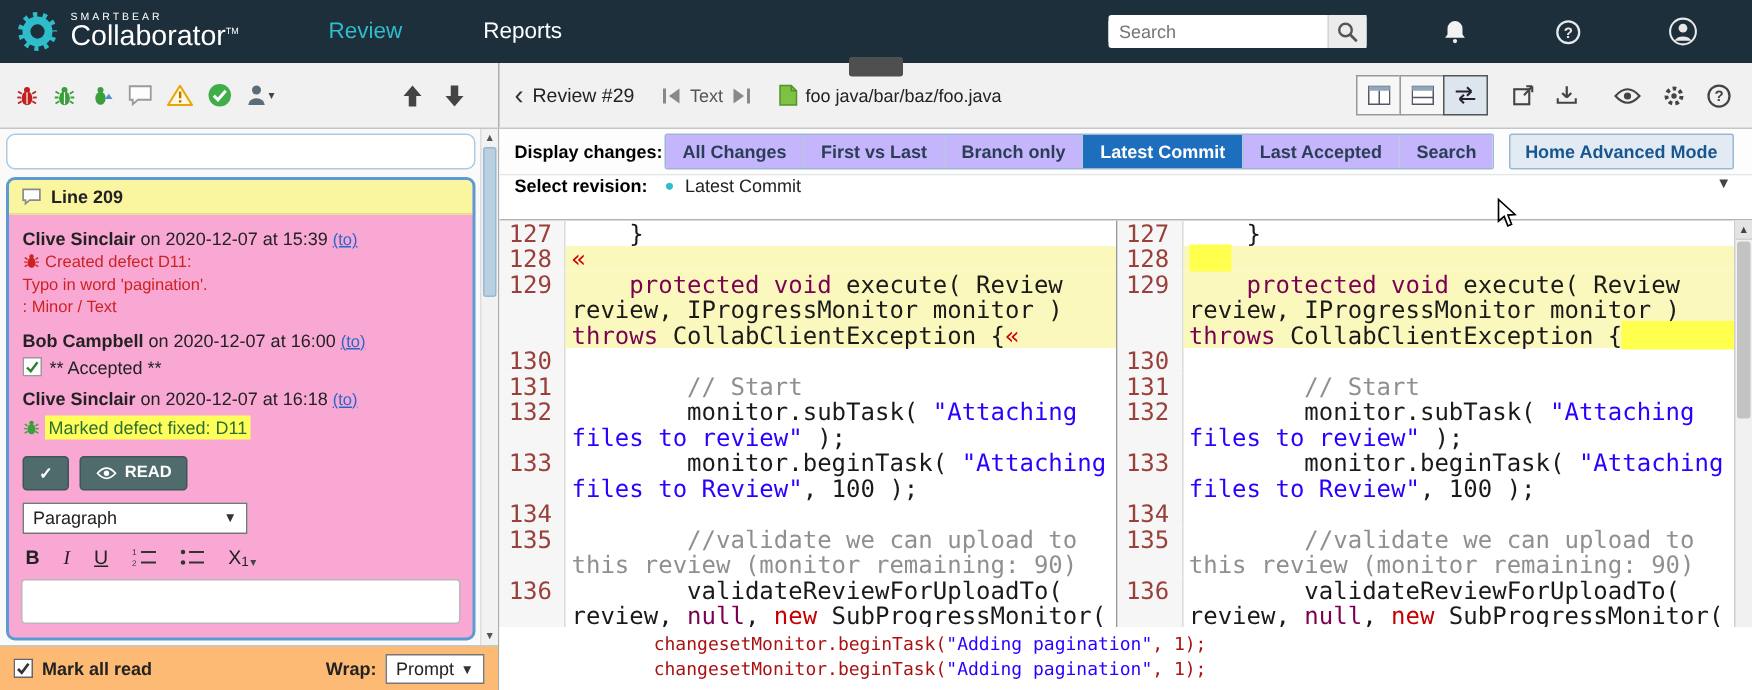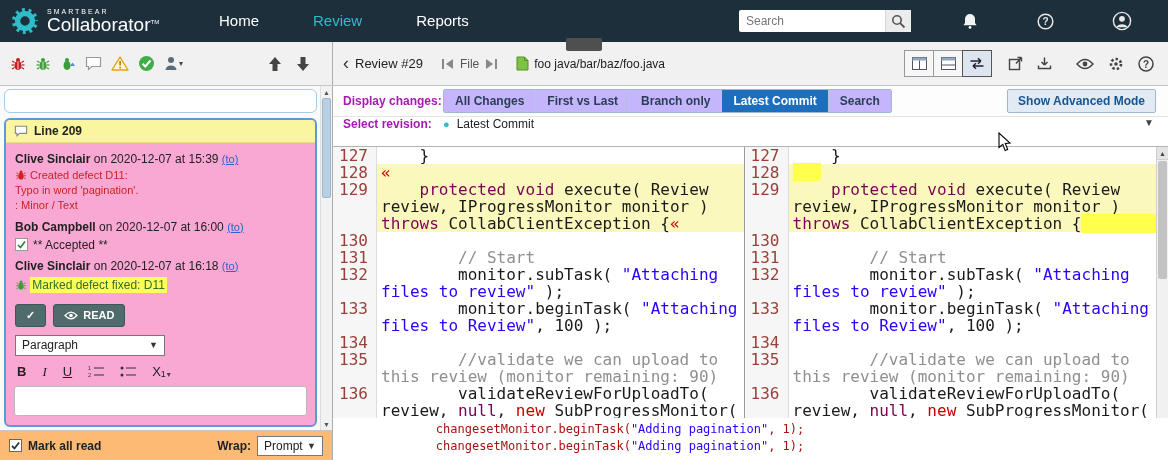--- a/index.html
+++ b/index.html
@@ -81,21 +81,21 @@
   .sv-thumb{ position:absolute; top:12px; left:1px; width:9px; height:100px; background:#b9cfe2; border:1px solid #9ab8d0; border-radius:2px; cursor:grab; }
   .sidebar-footer{ position:absolute; left:0; right:0; bottom:0; height:30px; background:#fdba74; border-top:1px solid #c6c6c6; display:flex; align-items:center; padding:0 9px; font-size:12px; color:#222; gap:6px; }
   .mark-read-label{ font-weight:bold; cursor:pointer; }
   .footer-spacer{ flex:1; }
   .wrap-label{ font-weight:bold; }
   .wrap-select{ width:66px; height:20px; }
 
   
   .main{ position:absolute; top:86px; left:333px; right:0; bottom:0; background:#fff; }
   .row1{ height:31px; display:flex; align-items:center; padding:0 10px; background:#fdfdfd; border-bottom:1px solid #e4e4e4; }
-  .hdr-label{ width:100px; flex:none; font-size:12px; font-weight:bold; color:#a21caf; }
+  .hdr-label{ width:100px; flex:none; font-size:12px; font-weight:bold; color:#000000; }
   .modes{ display:flex; border:1px solid #9db8d2; border-radius:2px; overflow:hidden; }
   .mode-btn{ padding:4px 11px; font-size:12px; font-weight:bold; color:#2b3e55; background:#c4b5fd; border-right:1px solid #b5c8dc; cursor:pointer; white-space:nowrap; }
   .mode-btn:last-child{ border-right:0; }
   .mode-btn.selected{ background:var(--selected); color:#fff; }
   .adv-btn{ margin-left:auto; margin-right:2px; padding:4px 10px; font-size:12px; font-weight:bold; color:#17568f; background:#e2ebf4; border:1px solid #9db8d2; border-radius:2px; cursor:pointer; white-space:nowrap; }
   .row2{ height:30px; display:flex; align-items:flex-start; padding:0 10px; background:#fff; border-bottom:1px solid #b3b3b3; }
   .rev-value{ display:flex; align-items:center; gap:7px; font-size:12px; color:#222; flex:1; cursor:pointer; }
   .rev-dot{ color:var(--accent); font-size:11px; }
   .rev-caret{ font-size:10px; color:#444; padding-right:4px; }
 
@@ -136,21 +136,20 @@
         <circle cx="15" cy="15" r="12" fill="none" stroke="#1e2f3c" stroke-width="4" stroke-dasharray="4 3"></circle>
         <circle cx="15" cy="15" r="5.5" fill="#1e2f3c"></circle>
         <circle cx="15" cy="15" r="5.5" fill="none" stroke="#2fbccb" stroke-width="1.5"></circle>
       </svg>
       <div class="brand-text">
         <div class="brand-small">SMARTBEAR</div>
         <div class="brand-large"><span>Collaborator</span><sup>TM</sup></div>
       </div>
     </div>
     <nav class="topnav">
-        <span class="nav-item">Home</span>
         <span class="nav-item active">Review</span>
         <span class="nav-item">Reports</span>
       </nav>
     <div class="top-spacer"></div>
     <div class="search-wrap">
       <input placeholder="Search" style="">
       <span class="search-btn">
         <svg width="15" height="15" viewBox="0 0 15 15">
             <circle cx="6" cy="6" r="4.2" fill="none" stroke="#555" stroke-width="1.6"></circle>
             <line x1="9.2" y1="9.2" x2="13.5" y2="13.5" stroke="#555" stroke-width="1.8"></line>
@@ -261,21 +260,21 @@
     <div class="toolbar2-right">
       <span class="back-glyph">‹</span>
       <span class="review-title">Review #29</span>
       <span class="file-nav">
         <span class="tbtn">
           <svg width="13" height="12" viewBox="0 0 13 12">
               <rect x="1" y="1" width="2" height="10" fill="#888"></rect>
               <path d="M12 1 L5 6 L12 11 Z" fill="#888"></path>
             </svg>
         </span>
-        <span class="file-nav-label">File</span>
+        <span class="file-nav-label">Text</span>
         <span class="tbtn">
           <svg width="13" height="12" viewBox="0 0 13 12" style="transform:scaleX(-1)">
               <rect x="1" y="1" width="2" height="10" fill="#888"></rect>
               <path d="M12 1 L5 6 L12 11 Z" fill="#888"></path>
             </svg>
         </span>
       </span>
       <span class="file-chip">
         <svg width="13" height="15" viewBox="0 0 13 15">
             <path d="M1 1 H8.5 L12 4.5 V14 H1 Z" fill="#7dc243" stroke="#55912c"></path>
@@ -458,23 +457,24 @@
   </div>
 
   <div class="main">
     <div class="row1">
       <span class="hdr-label">Display changes:</span>
       <span class="modes">
           <span class="mode-btn">All Changes</span>
           <span class="mode-btn">First vs Last</span>
           <span class="mode-btn">Branch only</span>
           <span class="mode-btn selected">Latest Commit</span>
+          <span class="mode-btn">Last Accepted</span>
           <span class="mode-btn">Search</span>
         </span>
-      <span class="adv-btn">Show Advanced Mode</span>
+      <span class="adv-btn">Home Advanced Mode</span>
     </div>
     <div class="row2">
       <span class="hdr-label">Select revision:</span>
       <span class="rev-value">
         <span class="rev-dot">●</span>
         <span>Latest Commit</span>
       </span>
       <span class="rev-caret">▼</span>
     </div>
 

